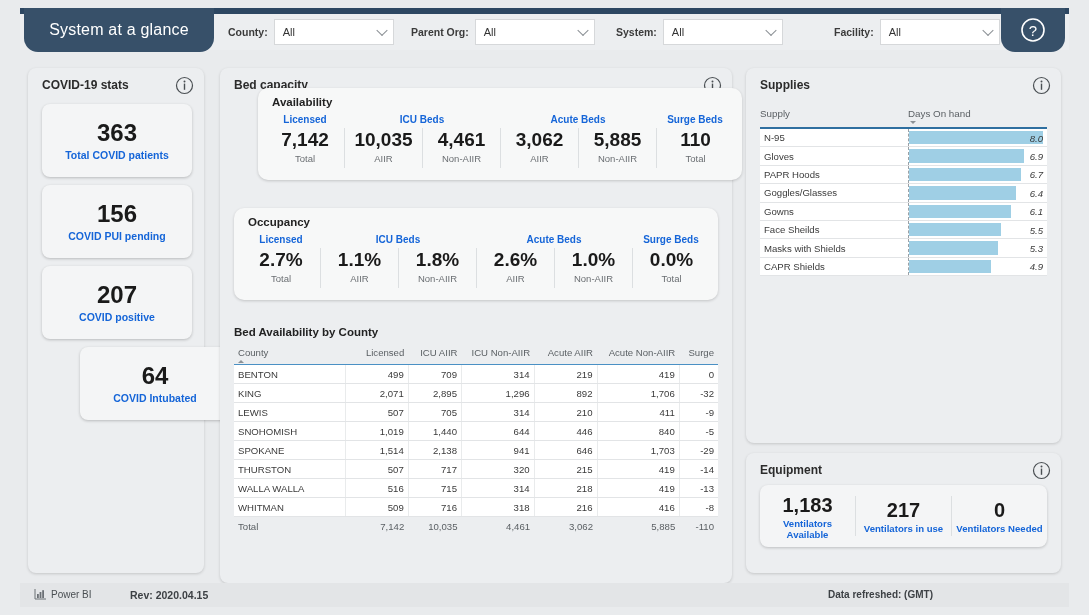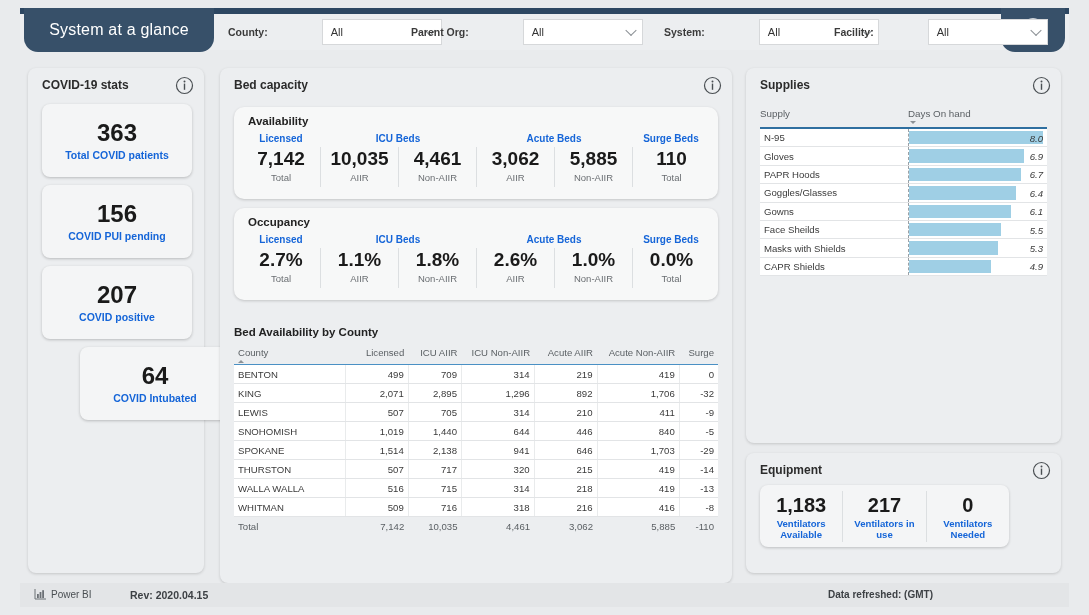--- a/index.html
+++ b/index.html
@@ -27,35 +27,35 @@
     display: flex; align-items: center; justify-content: center;
     font-size: 16px; letter-spacing: .2px;
   }
   .help-btn {
     position: absolute; left: 1001px; top: 8px; width: 64px; height: 44px;
     background: #375069; border-radius: 0 0 14px 14px;
     display: flex; align-items: center; justify-content: center;
   }
   .help-btn svg { display: block; }
 
-  .filt { position: absolute; top: 19px; height: 26px; display: flex; align-items: center; gap: 48px; }
+  .filt { position: absolute; top: 19px; height: 26px; display: flex; align-items: center; }
   .filt .lbl { font-size: 10.5px; font-weight: bold; color: #3b3b3b; margin-right: 6px; white-space: nowrap; }
   .filt .box {
     position: relative; height: 26px; background: #ffffff; border: 1px solid #d6d8da;
     display: flex; align-items: center; padding: 0 22px 0 8px;
     font-size: 11px; color: #333;
   }
   .filt .chev {
     position: absolute; right: 7px; top: 50%; width: 8px; height: 8px;
     border-left: 1.4px solid #8a8f94; border-bottom: 1.4px solid #8a8f94;
     transform: translateY(-70%) rotate(-45deg);
   }
   #f-county  { left: 228px; }  #f-county  .box { width: 120px; }
   #f-parent  { left: 411px; }  #f-parent  .box { width: 120px; }
-  #f-system  { left: 664px; }  #f-system  .box { width: 120px; }
+  #f-system  { left: 616px; }  #f-system  .box { width: 120px; }
   #f-facility{ left: 834px; }  #f-facility .box { width: 120px; }
 
   
   .panel {
     position: absolute; background: #eceef0; border-radius: 8px;
     box-shadow: 0 1px 3px rgba(0,0,0,.16);
   }
   .panel-title {
     position: absolute; left: 14px; top: 10px;
     font-size: 12px; font-weight: bold; color: #2b2b2b;
@@ -130,21 +130,21 @@
   .sup-rows { position: absolute; left: 14px; top: 61px; width: 287px; }
   .sup-row { display: flex; height: 18.4px; align-items: stretch; border-bottom: 1px solid #e2e4e6; background: #ffffff; }
   .sup-row .name { width: 148px; font-size: 9.6px; color: #3a3a3a; display: flex; align-items: center; padding-left: 4px; }
   .sup-row .barwrap { flex: 1; position: relative; border-left: 1px dashed #9aa0a5; font-style: italic; }
   .sup-row .bar { position: absolute; left: 0; top: 2px; bottom: 2px; background: #9fcfe5; }
   .sup-row .num { position: absolute; right: 4px; top: 50%; transform: translateY(-50%); font-size: 9.6px; color: #3a3a3a; }
 
   
   #equip { left: 746px; top: 453px; width: 315px; height: 120px; }
   .eq-card {
-    position: absolute; left: 14px; top: 32px; width: 249px; height: 62px;
+    position: absolute; left: 14px; top: 32px; width: 287px; height: 62px;
     background: #f4f5f6; border-radius: 8px; box-shadow: 0 1px 3px rgba(0,0,0,.2);
     display: flex; align-items: center;
   }
   .eq-cell { flex: 1; text-align: center; padding: 2px 2px; }
   .eq-cell + .eq-cell { border-left: 1px solid #dcdfe1; }
   .eq-cell .v { font-size: 20px; font-weight: bold; color: #1a1a1a; line-height: 1.25; }
   .eq-cell .c { font-size: 9.6px; font-weight: bold; color: #1565d8; }
 
   
   .footer { position: absolute; left: 20px; top: 583px; width: 1049px; height: 24px; background: #e3e5e7; }
@@ -239,21 +239,21 @@
   <div class="panel" id="bedcap">
     <div class="panel-title">Bed capacity</div>
     <div class="info-i">
       <svg width="19" height="19" viewBox="0 0 19 19">
         <circle cx="9.5" cy="9.5" r="8" fill="none" stroke="#4a4f53" stroke-width="1.2"></circle>
         <circle cx="9.5" cy="5.6" r="1" fill="#4a4f53"></circle>
         <rect x="8.8" y="7.6" width="1.4" height="6.2" fill="#4a4f53"></rect>
       </svg>
     </div>
 
-    <div class="subcard" id="avail-card" style="top:39px; height:92px;">
+    <div class="subcard" id="avail-card" style="top:20px; height:92px;margin-left:24px;">
       <div class="sc-title">Availability</div>
       <div class="metrics" id="avail-metrics">
           <div class="mgroup" style="flex: 1 1 0%;">
             <div class="ghead">Licensed</div>
             <div class="mrow">
               <div class="mcell">
                 <div class="v">7,142</div>
                 <div class="s">Total</div>
               </div>
             </div>

